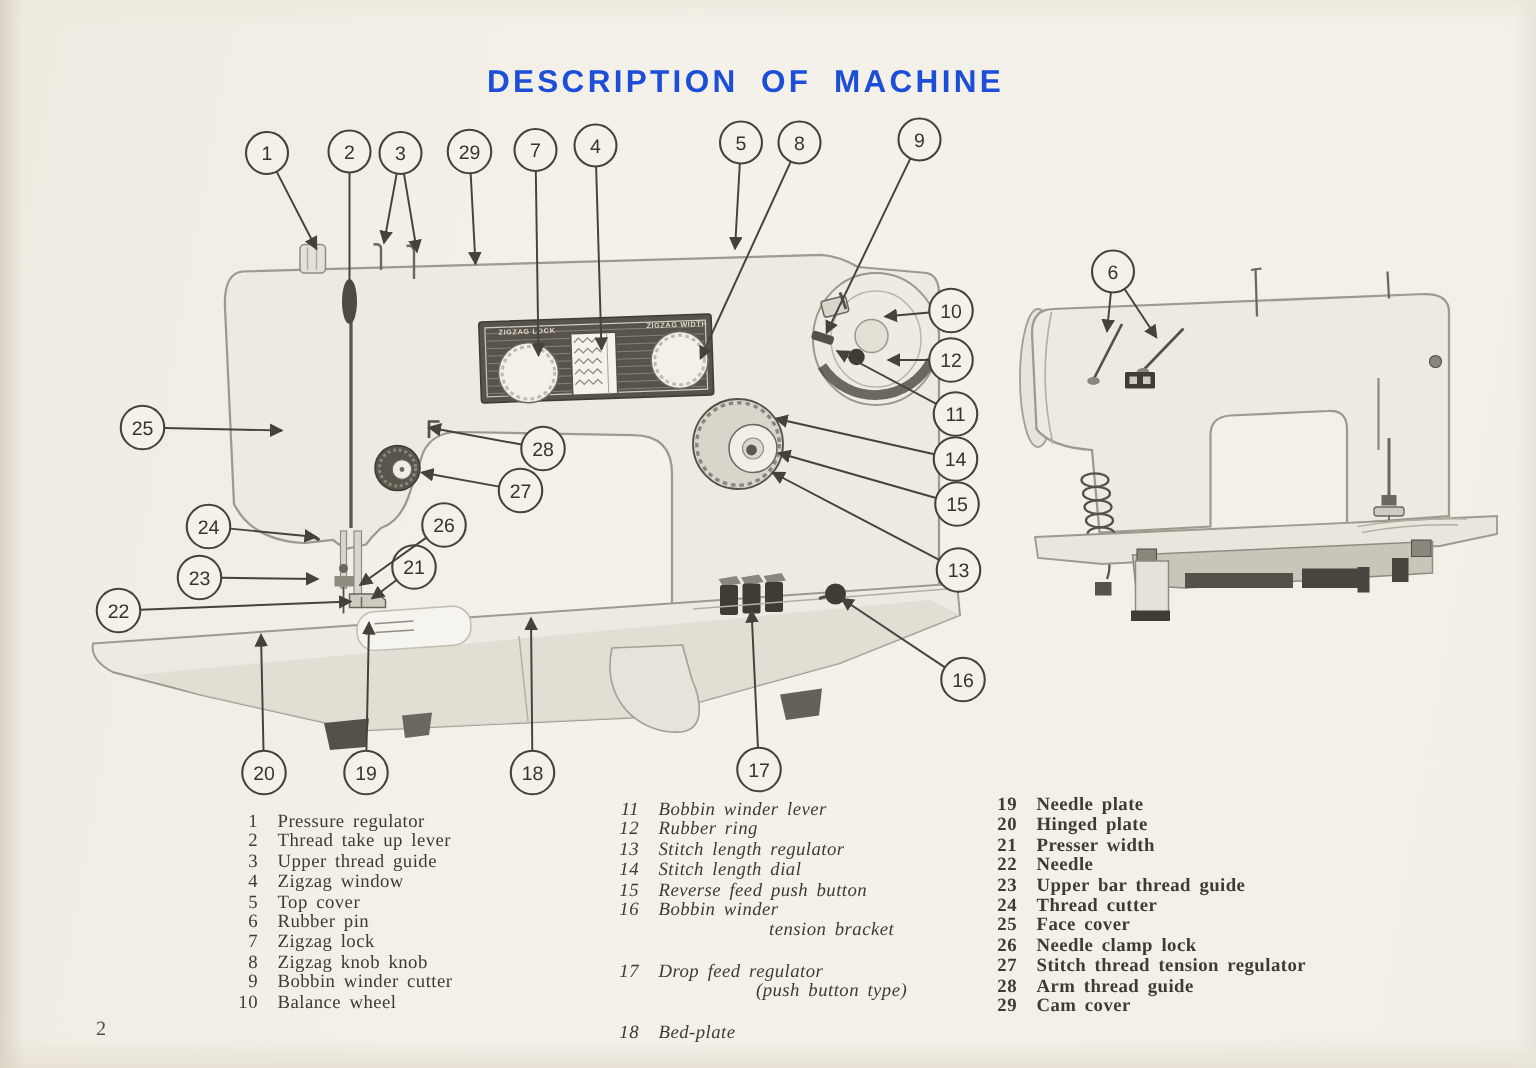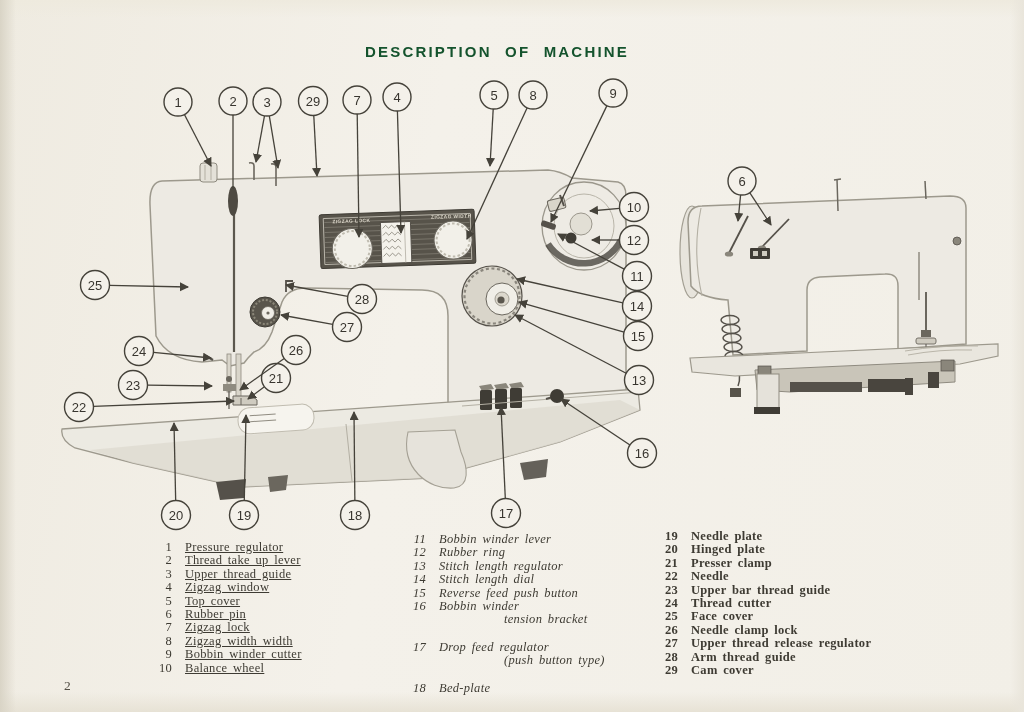--- a/index.html
+++ b/index.html
@@ -10,22 +10,22 @@
       linear-gradient(270deg, #e9e5db 0px, rgba(244,241,234,0) 14px),
       linear-gradient(180deg, #eeeade 0px, rgba(244,241,234,0) 18px),
       linear-gradient(0deg, #e7e2d5 0px, rgba(244,241,234,0) 20px),
       linear-gradient(100deg, #efebe1 0%, #f4f1ea 40%, #f2efe7 100%);
     font-family:"Liberation Serif", serif;
     color:#3c3933;
   }
   .page-title{
     position:absolute; left:497px; top:43px; transform:translateX(-50%);
     font-family:"Liberation Sans", sans-serif;
-    font-size:15px; font-weight:bold; letter-spacing:2.2px; word-spacing:7px;
-    color:#14532d; white-space:nowrap;
+    font-size:21px; font-weight:bold; letter-spacing:2.2px; word-spacing:7px;
+    color:#1d4ed8; white-space:nowrap;
   }
   .page-number{
     position:absolute; left:64px; top:678px;
     font-size:13.5px; color:#514d44;
   }
   #figure-svg{position:absolute;left:0;top:0;}
   .leader{stroke:#45423a;stroke-width:1.3;fill:none;}
   .callout-circle{fill:#f4f1ea;stroke:#45423a;stroke-width:1.4;}
   .callout-num{
     font-family:"Liberation Sans", sans-serif;
@@ -34,21 +34,21 @@
   .panel-label{
     font-family:"Liberation Sans", sans-serif;
     font-size:4.8px; letter-spacing:.45px; fill:#ded9cc; text-anchor:middle; font-weight:bold;
   }
   .parts-col{
     position:absolute; font-size:12.5px; line-height:13.4px;
     letter-spacing:.3px; word-spacing:2.2px; color:#3e3b33; white-space:nowrap;
   }
   .part-item.gap{margin-top:14px;}
   .part-num{display:inline-block;width:26px;text-align:right;margin-right:13px;}
-  .part-cont{padding-left:104px;}
+  .part-cont{padding-left:104px;text-align:center;}
 </style>
 </head>
 <body>
 
 <div class="page-title">DESCRIPTION OF MACHINE</div>
 
 <svg id="figure-svg" width="1024" height="712" viewBox="0 0 1024 712">
   <defs>
     <marker id="arrowhead" markerWidth="8" markerHeight="8" refX="6.2" refY="3.5" orient="auto">
       <path d="M0,0 L7,3.5 L0,7 Z" fill="#45423a"></path>
@@ -311,52 +311,52 @@
       <circle cx="362" cy="299" r="14.5" class="callout-circle"></circle>
       <text x="362" y="299" dy="0.37em" class="callout-num">28</text>
       <line x1="740.606947933706" y1="194.93052066293984" x2="738" y2="221" class="leader" marker-end="url(#arrowhead)"></line>
       <line x1="749.7043870698735" y1="192.6894148646357" x2="771" y2="225" class="leader" marker-end="url(#arrowhead)"></line>
       <circle cx="742" cy="181" r="14" class="callout-circle"></circle>
       <text x="742" y="181" dy="0.37em" class="callout-num">6</text>
     </g>
 </svg>
 
 <div class="parts">
-  <div class="parts-col" id="parts-col-0" style="left:146px; top:541px;text-decoration:underline;">
+  <div class="parts-col" id="parts-col-0" style="left:146px; top:541px;">
       <div class="part-item"><span class="part-num">1</span><span>Pressure regulator</span></div>
       <div class="part-item"><span class="part-num">2</span><span>Thread take up lever</span></div>
       <div class="part-item"><span class="part-num">3</span><span>Upper thread guide</span></div>
       <div class="part-item"><span class="part-num">4</span><span>Zigzag window</span></div>
       <div class="part-item"><span class="part-num">5</span><span>Top cover</span></div>
       <div class="part-item"><span class="part-num">6</span><span>Rubber pin</span></div>
       <div class="part-item"><span class="part-num">7</span><span>Zigzag lock</span></div>
-      <div class="part-item"><span class="part-num">8</span><span>Zigzag width width</span></div>
+      <div class="part-item"><span class="part-num">8</span><span>Zigzag knob knob</span></div>
       <div class="part-item"><span class="part-num">9</span><span>Bobbin winder cutter</span></div>
       <div class="part-item"><span class="part-num">10</span><span>Balance wheel</span></div>
     </div>
   <div class="parts-col" id="parts-col-1" style="left:400px; top:533px;font-style:italic;">
       <div class="part-item"><span class="part-num">11</span><span>Bobbin winder lever</span></div>
       <div class="part-item"><span class="part-num">12</span><span>Rubber ring</span></div>
       <div class="part-item"><span class="part-num">13</span><span>Stitch length regulator</span></div>
       <div class="part-item"><span class="part-num">14</span><span>Stitch length dial</span></div>
       <div class="part-item"><span class="part-num">15</span><span>Reverse feed push button</span></div>
       <div class="part-item"><span class="part-num">16</span><span>Bobbin winder</span></div>
       <div class="part-cont">tension bracket</div>
       <div class="part-item gap"><span class="part-num">17</span><span>Drop feed regulator</span></div>
       <div class="part-cont">(push button type)</div>
       <div class="part-item gap"><span class="part-num">18</span><span>Bed-plate</span></div>
     </div>
   <div class="parts-col" id="parts-col-2" style="left:652px; top:530px;font-weight:bold;">
       <div class="part-item"><span class="part-num">19</span><span>Needle plate</span></div>
       <div class="part-item"><span class="part-num">20</span><span>Hinged plate</span></div>
-      <div class="part-item"><span class="part-num">21</span><span>Presser clamp</span></div>
+      <div class="part-item"><span class="part-num">21</span><span>Presser width</span></div>
       <div class="part-item"><span class="part-num">22</span><span>Needle</span></div>
       <div class="part-item"><span class="part-num">23</span><span>Upper bar thread guide</span></div>
       <div class="part-item"><span class="part-num">24</span><span>Thread cutter</span></div>
       <div class="part-item"><span class="part-num">25</span><span>Face cover</span></div>
       <div class="part-item"><span class="part-num">26</span><span>Needle clamp lock</span></div>
-      <div class="part-item"><span class="part-num">27</span><span>Upper thread release regulator</span></div>
+      <div class="part-item"><span class="part-num">27</span><span>Stitch thread tension regulator</span></div>
       <div class="part-item"><span class="part-num">28</span><span>Arm thread guide</span></div>
       <div class="part-item"><span class="part-num">29</span><span>Cam cover</span></div>
     </div>
 </div>
 
 <div class="page-number">2</div>
 
 </body></html>

